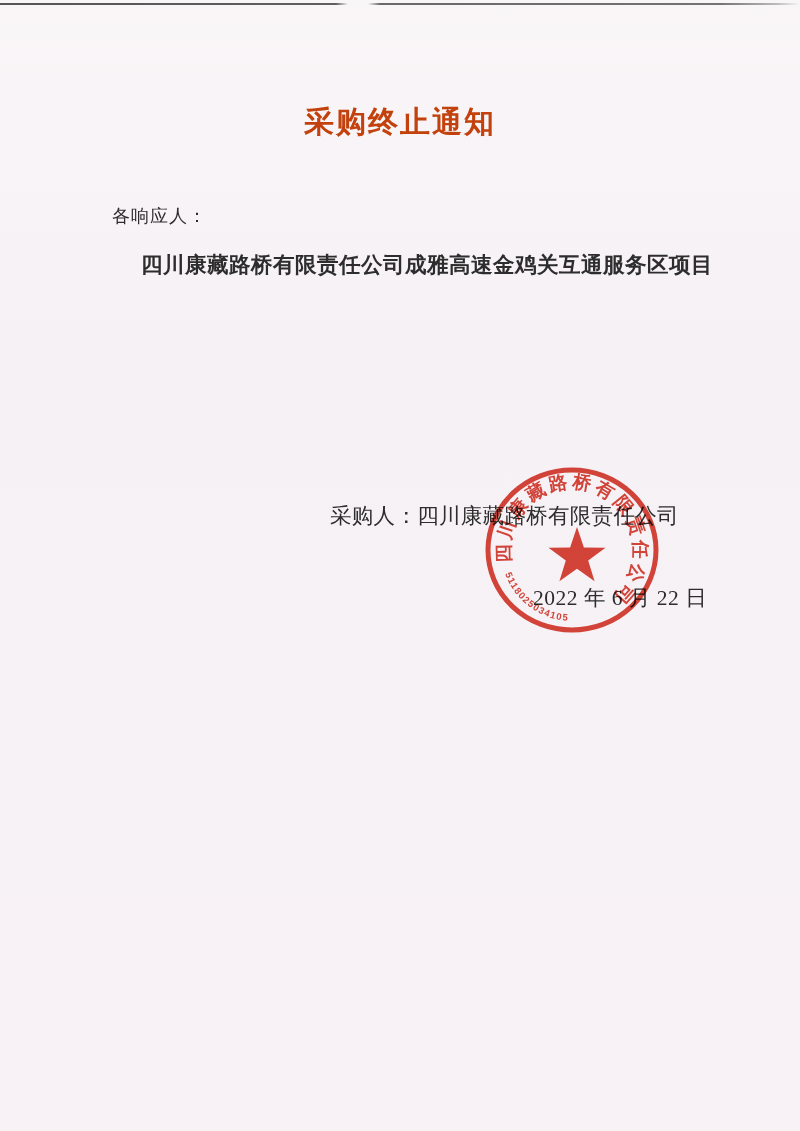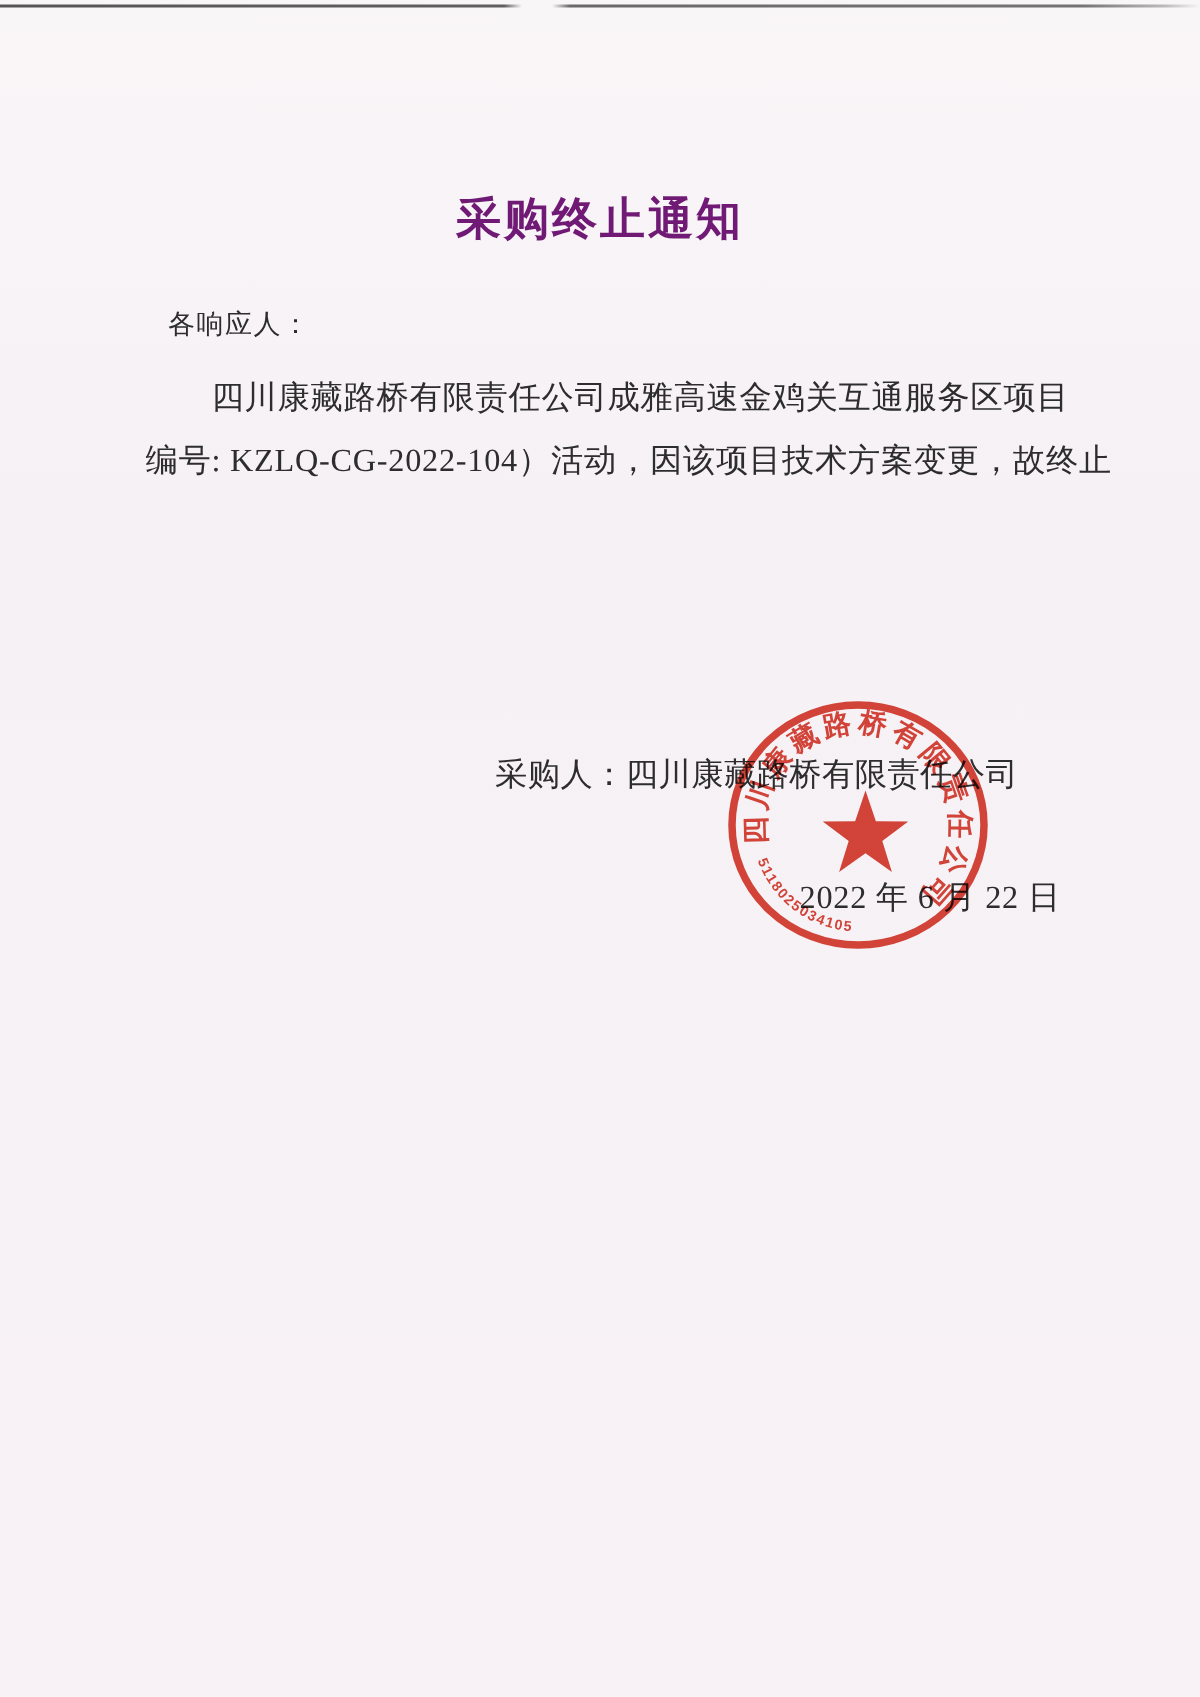--- a/index.html
+++ b/index.html
@@ -15,34 +15,34 @@
   }
   .scan-edge-top{
     position:absolute;top:3px;left:0;width:100%;height:2px;
     background:linear-gradient(90deg,
       rgba(45,45,45,.8) 0%,rgba(45,45,45,.75) 42%,
       rgba(45,45,45,0) 43.5%,rgba(45,45,45,0) 46%,
       rgba(45,45,45,.7) 47.5%,rgba(45,45,45,.65) 90%,
       rgba(45,45,45,.3) 97%,rgba(45,45,45,0) 100%);
   }
   .doc-title{
-    position:absolute;top:126px;left:0;width:100%;
+    position:absolute;top:102px;left:0;width:100%;
     text-align:center;font-size:30px;font-weight:bold;
-    letter-spacing:2px;color:#701a75;
+    letter-spacing:2px;color:#c2410c;
   }
   .salutation{
     position:absolute;left:112px;top:204px;
     font-size:18px;letter-spacing:1px;
   }
   .body-text{
     position:absolute;left:97px;top:245px;width:620px;
     font-size:21.5px;line-height:41.7px;letter-spacing:.5px;
   }
   .body-line{white-space:nowrap;}
-  .body-line.indent{text-indent:44px;}
+  .body-line.indent{text-indent:44px;font-weight:bold;}
   .signature-line{
     position:absolute;left:330px;top:501px;
     font-size:21.5px;letter-spacing:.3px;
   }
   .date-line{
     position:absolute;left:533px;top:583px;
     font-size:21.5px;letter-spacing:.5px;
   }
   .seal{
     position:absolute;left:468px;top:443px;width:215px;height:215px;
@@ -61,21 +61,20 @@
 
 <div class="paper-tint"></div>
 <div class="scan-edge-top"></div>
 
 <div class="doc-title">采购终止通知</div>
 
 <div class="salutation">各响应人：</div>
 
 <div class="body-text">
   <div class="body-line indent">四川康藏路桥有限责任公司成雅高速金鸡关互通服务区项目</div>
-  <div class="body-line">编号: KZLQ-CG-2022-104）活动，因该项目技术方案变更，故终止</div>
 </div>
 
 <div class="signature-line">采购人：四川康藏路桥有限责任公司</div>
 
 <div class="date-line">2022 年 6 月 22 日</div>
 
 <div class="seal">
   <svg viewBox="0 0 215 215" xmlns="http://www.w3.org/2000/svg">
     <defs>
       <path id="ringPath" d="M 43.4 119.9 A 62 62 0 1 1 142.2 155.9" fill="none"></path>

